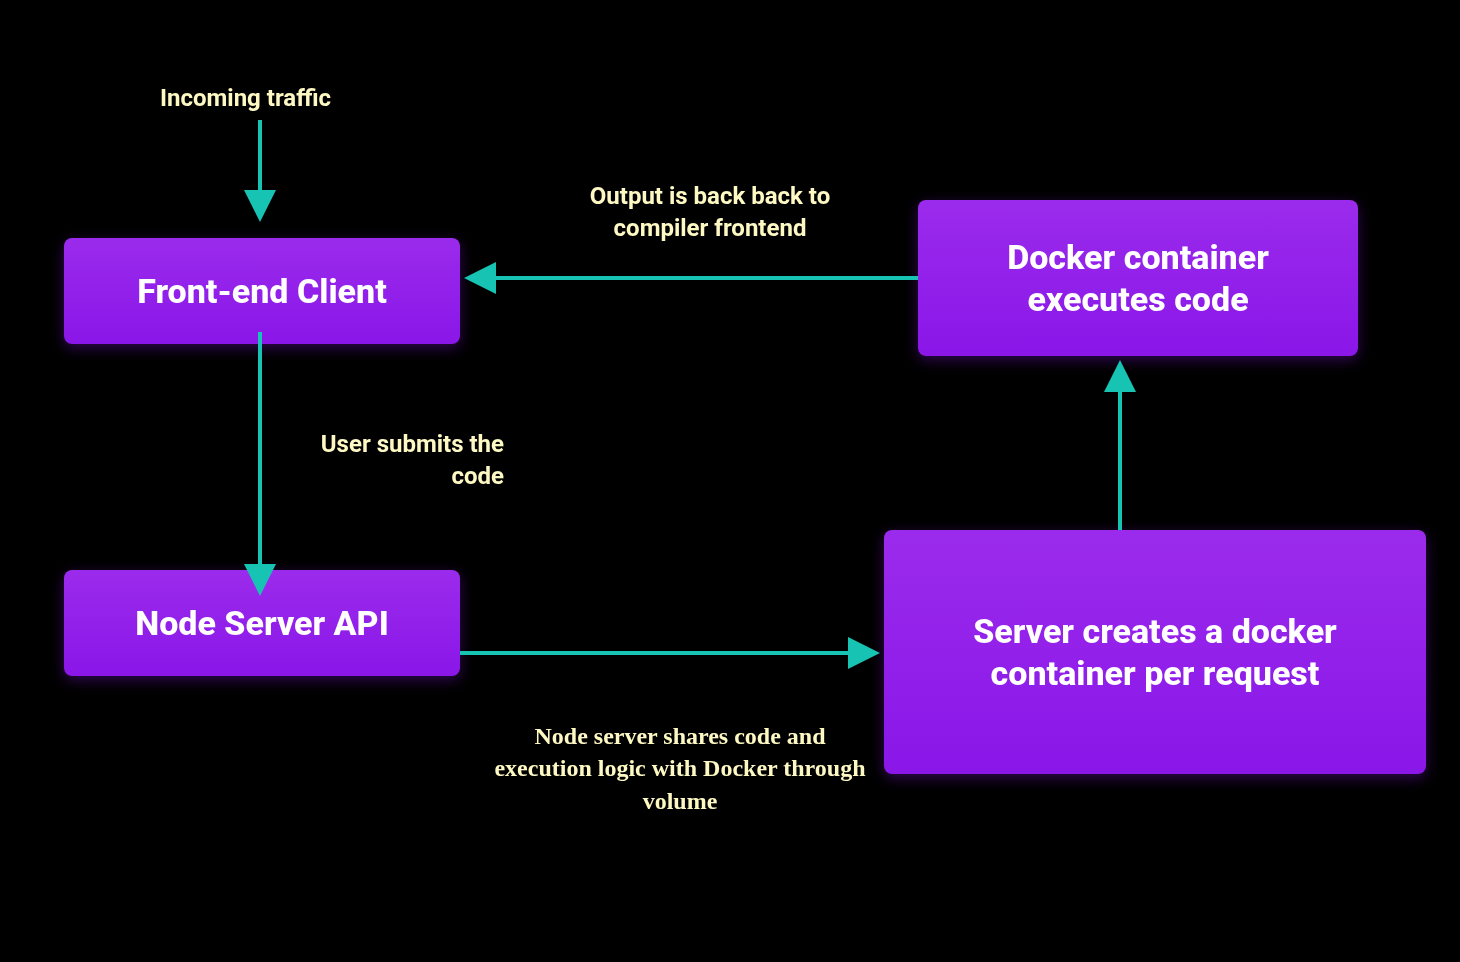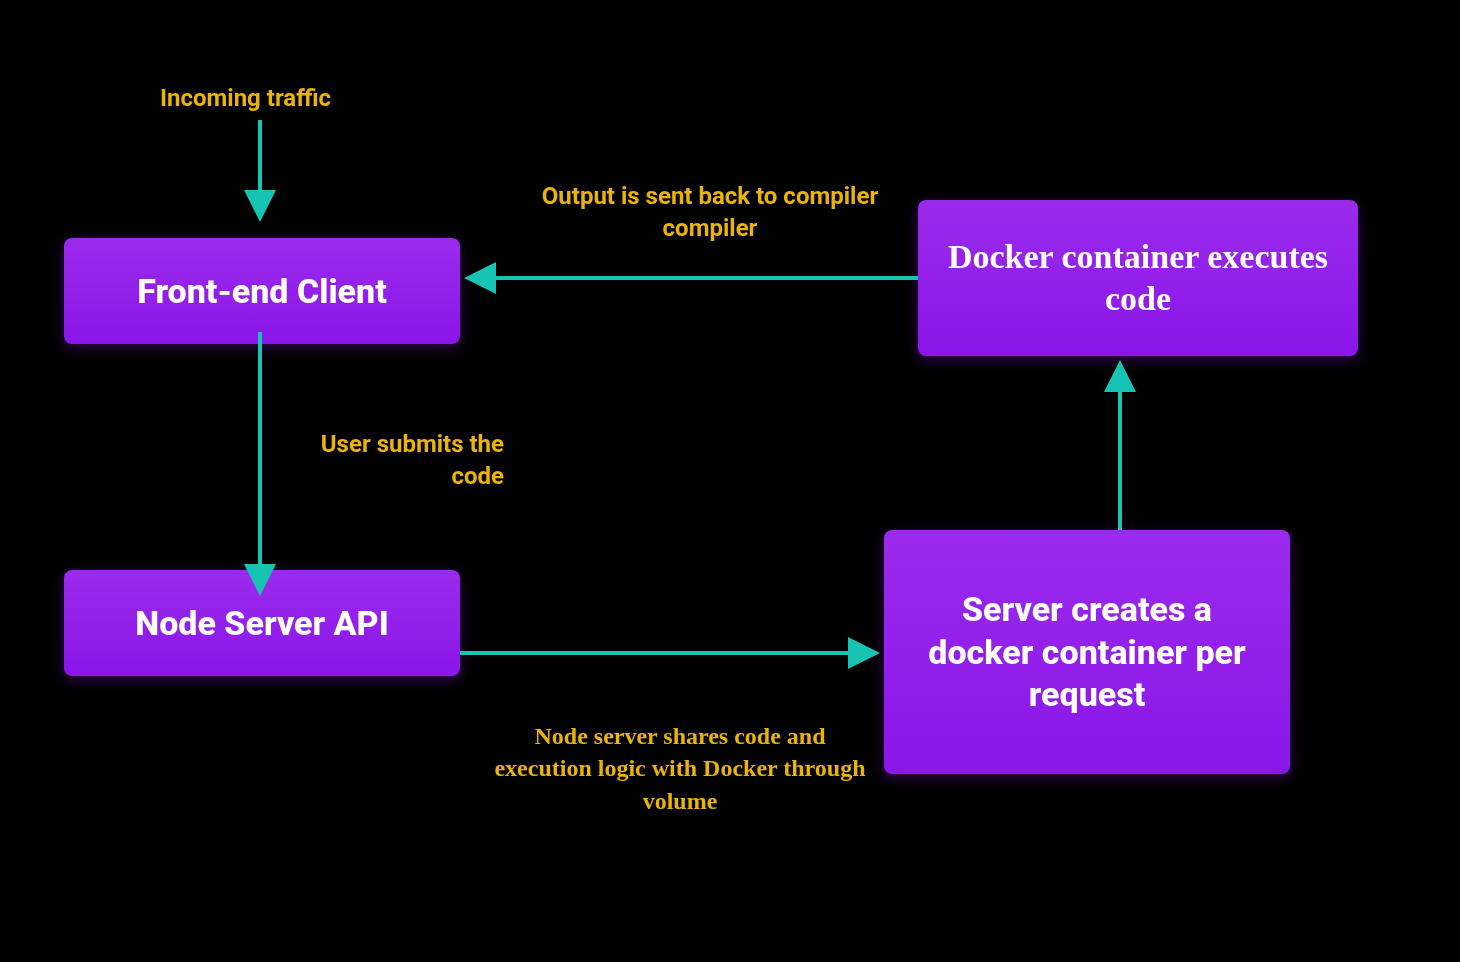--- a/index.html
+++ b/index.html
@@ -26,25 +26,25 @@
     align-items: center;
     justify-content: center;
     text-align: center;
     line-height: 1.25;
     box-shadow: 0 4px 14px rgba(138,22,232,0.35);
     padding: 0 28px;
     box-sizing: border-box;
   }
   .n1 { left: 64px;  top: 238px; width: 396px; height: 106px; font-size: 34px; }
   .n2 { left: 64px;  top: 570px; width: 396px; height: 106px; font-size: 34px; }
-  .n3 { left: 884px; top: 530px; width: 406px; height: 244px; font-size: 34px; }
-  .n4 { left: 918px; top: 200px; width: 440px; height: 156px; font-size: 34px; font-family: Liberation Serif, serif; }
+  .n3 { left: 884px; top: 530px; width: 542px; height: 244px; font-size: 34px; }
+  .n4 { left: 918px; top: 200px; width: 440px; height: 156px; font-size: 34px; }
   .label {
     position: absolute;
-    color: #eab308;
+    color: #fef9c3;
     font-weight: 700;
     font-size: 24px;
     line-height: 1.35;
   }
   .lbl-incoming { left: 160px; top: 82px; }
   .lbl-submit   { left: 284px; top: 428px; width: 220px; text-align: right; }
   .lbl-share    { left: 490px; top: 720px; width: 380px; text-align: center; font-family: Liberation Serif, serif; }
   .lbl-output   { left: 540px; top: 180px; width: 340px; text-align: center; }
   svg.arrows {
     position: absolute;
@@ -65,21 +65,21 @@
   <div class="node n3">Server creates a docker container per request</div>
 
   <div class="node n4">Docker container executes code</div>
 
   <div class="label lbl-incoming">Incoming traffic</div>
 
   <div class="label lbl-submit">User submits the code</div>
 
   <div class="label lbl-share">Node server shares code and execution logic with Docker through volume</div>
 
-  <div class="label lbl-output">Output is sent back to compiler compiler</div>
+  <div class="label lbl-output">Output is back back to compiler frontend</div>
 
   <svg class="arrows" viewBox="0 0 1460 962">
     <defs>
       <marker id="arrowhead" markerWidth="8" markerHeight="8" refX="6" refY="4" orient="auto" markerUnits="strokeWidth">
         <path d="M0,0 L8,4 L0,8 Z" fill="#17c3b2"></path>
       </marker>
     </defs>
 
     <line x1="260" y1="120" x2="260" y2="214" stroke="#17c3b2" stroke-width="4" marker-end="url(#arrowhead)"></line>
 

